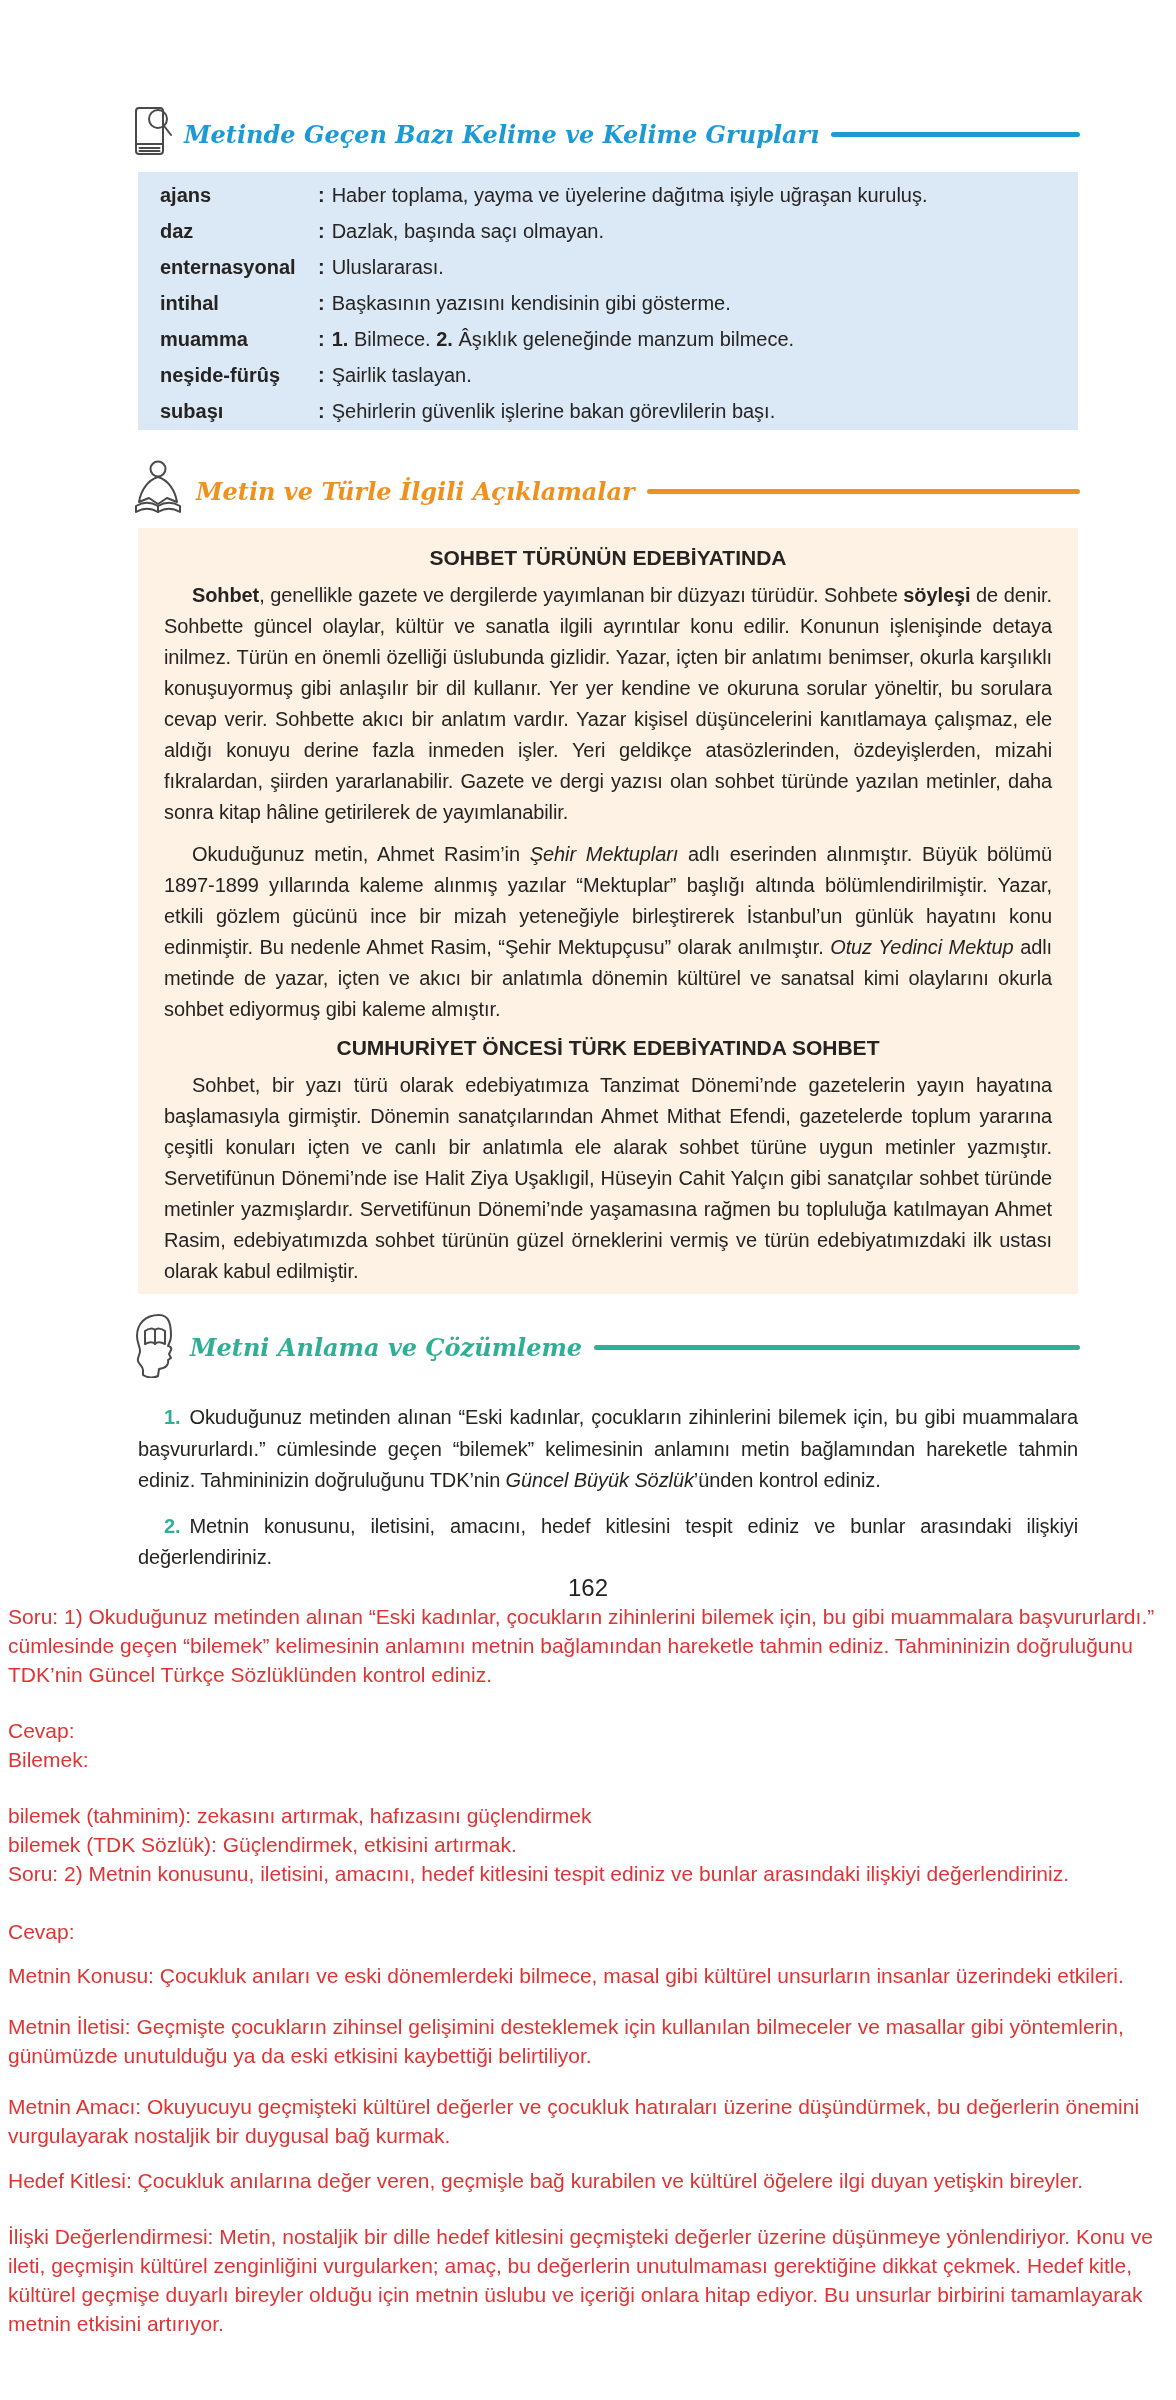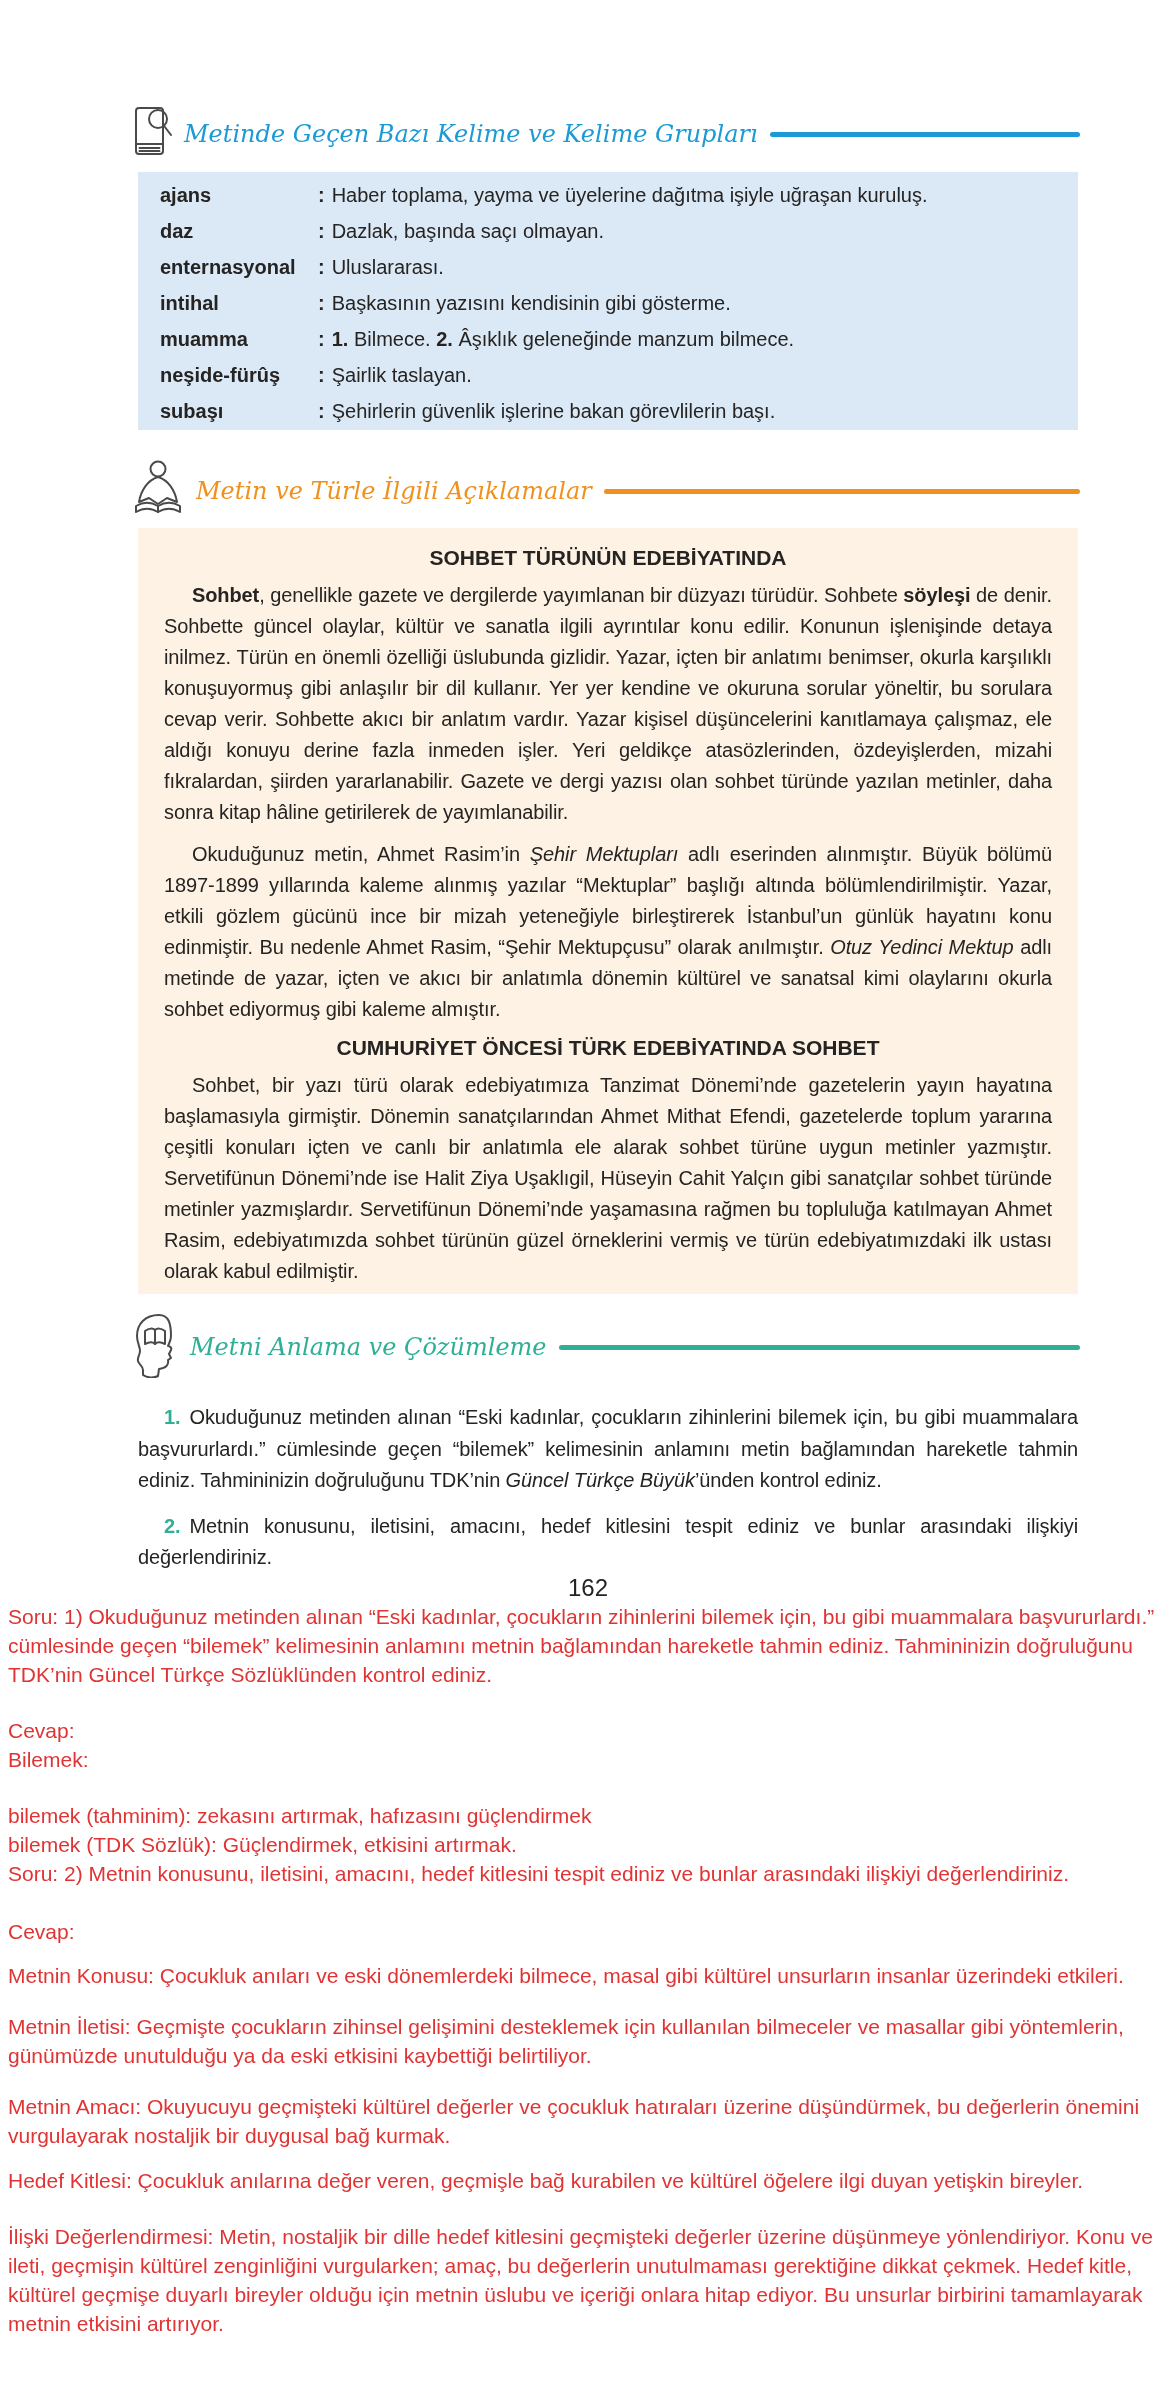--- a/index.html
+++ b/index.html
@@ -4,21 +4,21 @@
 <style>
   html,body{margin:0;padding:0;}
   body{
     width:1176px;height:2400px;position:relative;background:#ffffff;
     font-family:"Liberation Sans",sans-serif;color:#262422;overflow:hidden;
   }
   .section-header{position:absolute;display:flex;align-items:center;}
   .header-icon{flex:0 0 auto;}
   .header-title{
     font-family:"DejaVu Serif","Liberation Serif",serif;
-    font-style:italic;font-weight:normal;font-size:24px;
+    font-style:italic;font-weight:bold;font-size:24px;
     margin:0 12px 0 12px;white-space:nowrap;
   }
   .header-rule{flex:1;height:5px;border-radius:3px;}
 
   
   #vocab-header{left:132px;top:106px;width:948px;}
   #vocab-header .header-title{color:var(--blue);}
   #vocab-header .header-rule{background:var(--blue);}
   #vocab-box{
     position:absolute;left:138px;top:172px;width:940px;height:258px;
@@ -143,21 +143,21 @@
     <svg width="46" height="66" viewBox="0 0 46 66">
       <path class="icon-stroke" d="M27 3 C13 3 5 12 5 24 c0 7 3 10 3 15 0 4 -3 7 -2 10 1 4 5 5 5 9 l0 5 c4 3 11 3 15 1 l1 -7 c7 -1 10 -4 9 -9 l3 -2 -2 -4 2 -4 c1 -2 -1 -4 -3 -4 1 -3 3 -5 3 -10 C39 12 37 3 27 3 Z"></path>
       <path class="icon-stroke" d="M13 19 c4 -3 8 -3 10 -1 c2 -2 6 -2 10 1 l0 13 c-4 -2 -8 -2 -10 0 c-2 -2 -6 -2 -10 0 Z" stroke-width="1.8"></path>
       <line class="icon-stroke" x1="23" y1="18" x2="23" y2="32" stroke-width="1.4"></line>
     </svg>
   </span>
   <h2 class="header-title">Metni Anlama ve Çözümleme</h2>
   <div class="header-rule"></div>
 </div>
 <div id="questions">
-    <p class="question"><span class="q-num">1.</span><span>Okuduğunuz metinden alınan “Eski kadınlar, çocukların zihinlerini bilemek için, bu gibi muammalara başvururlardı.” cümlesinde geçen “bilemek” kelimesinin anlamını metin bağlamından hareketle tahmin ediniz. Tahmininizin doğruluğunu TDK’nin </span><span class="i">Güncel Türkçe Büyük</span><span>’ünden kontrol ediniz.</span></p>
+    <p class="question"><span class="q-num">1.</span><span>Okuduğunuz metinden alınan “Eski kadınlar, çocukların zihinlerini bilemek için, bu gibi muammalara başvururlardı.” cümlesinde geçen “bilemek” kelimesinin anlamını metin bağlamından hareketle tahmin ediniz. Tahmininizin doğruluğunu TDK’nin </span><span class="i">Güncel Büyük Sözlük</span><span>’ünden kontrol ediniz.</span></p>
     <p class="question"><span class="q-num">2.</span><span>Metnin konusunu, iletisini, amacını, hedef kitlesini tespit ediniz ve bunlar arasındaki ilişkiyi değerlendiriniz.</span></p>
   </div>
 
 <div id="page-number">162</div>
 
 <div id="annotations">
     <p class="annotation" style="margin-top: 0px;">Soru: 1) Okuduğunuz metinden alınan “Eski kadınlar, çocukların zihinlerini bilemek için, bu gibi muammalara başvururlardı.” cümlesinde geçen “bilemek” kelimesinin anlamını metnin bağlamından hareketle tahmin ediniz. Tahmininizin doğruluğunu TDK’nin Güncel Türkçe Sözlüklünden kontrol ediniz.</p>
     <p class="annotation" style="margin-top: 27px;">Cevap:</p>
     <p class="annotation" style="margin-top: 0px;">Bilemek:</p>
     <p class="annotation" style="margin-top: 27px;">bilemek (tahminim): zekasını artırmak, hafızasını güçlendirmek</p>

